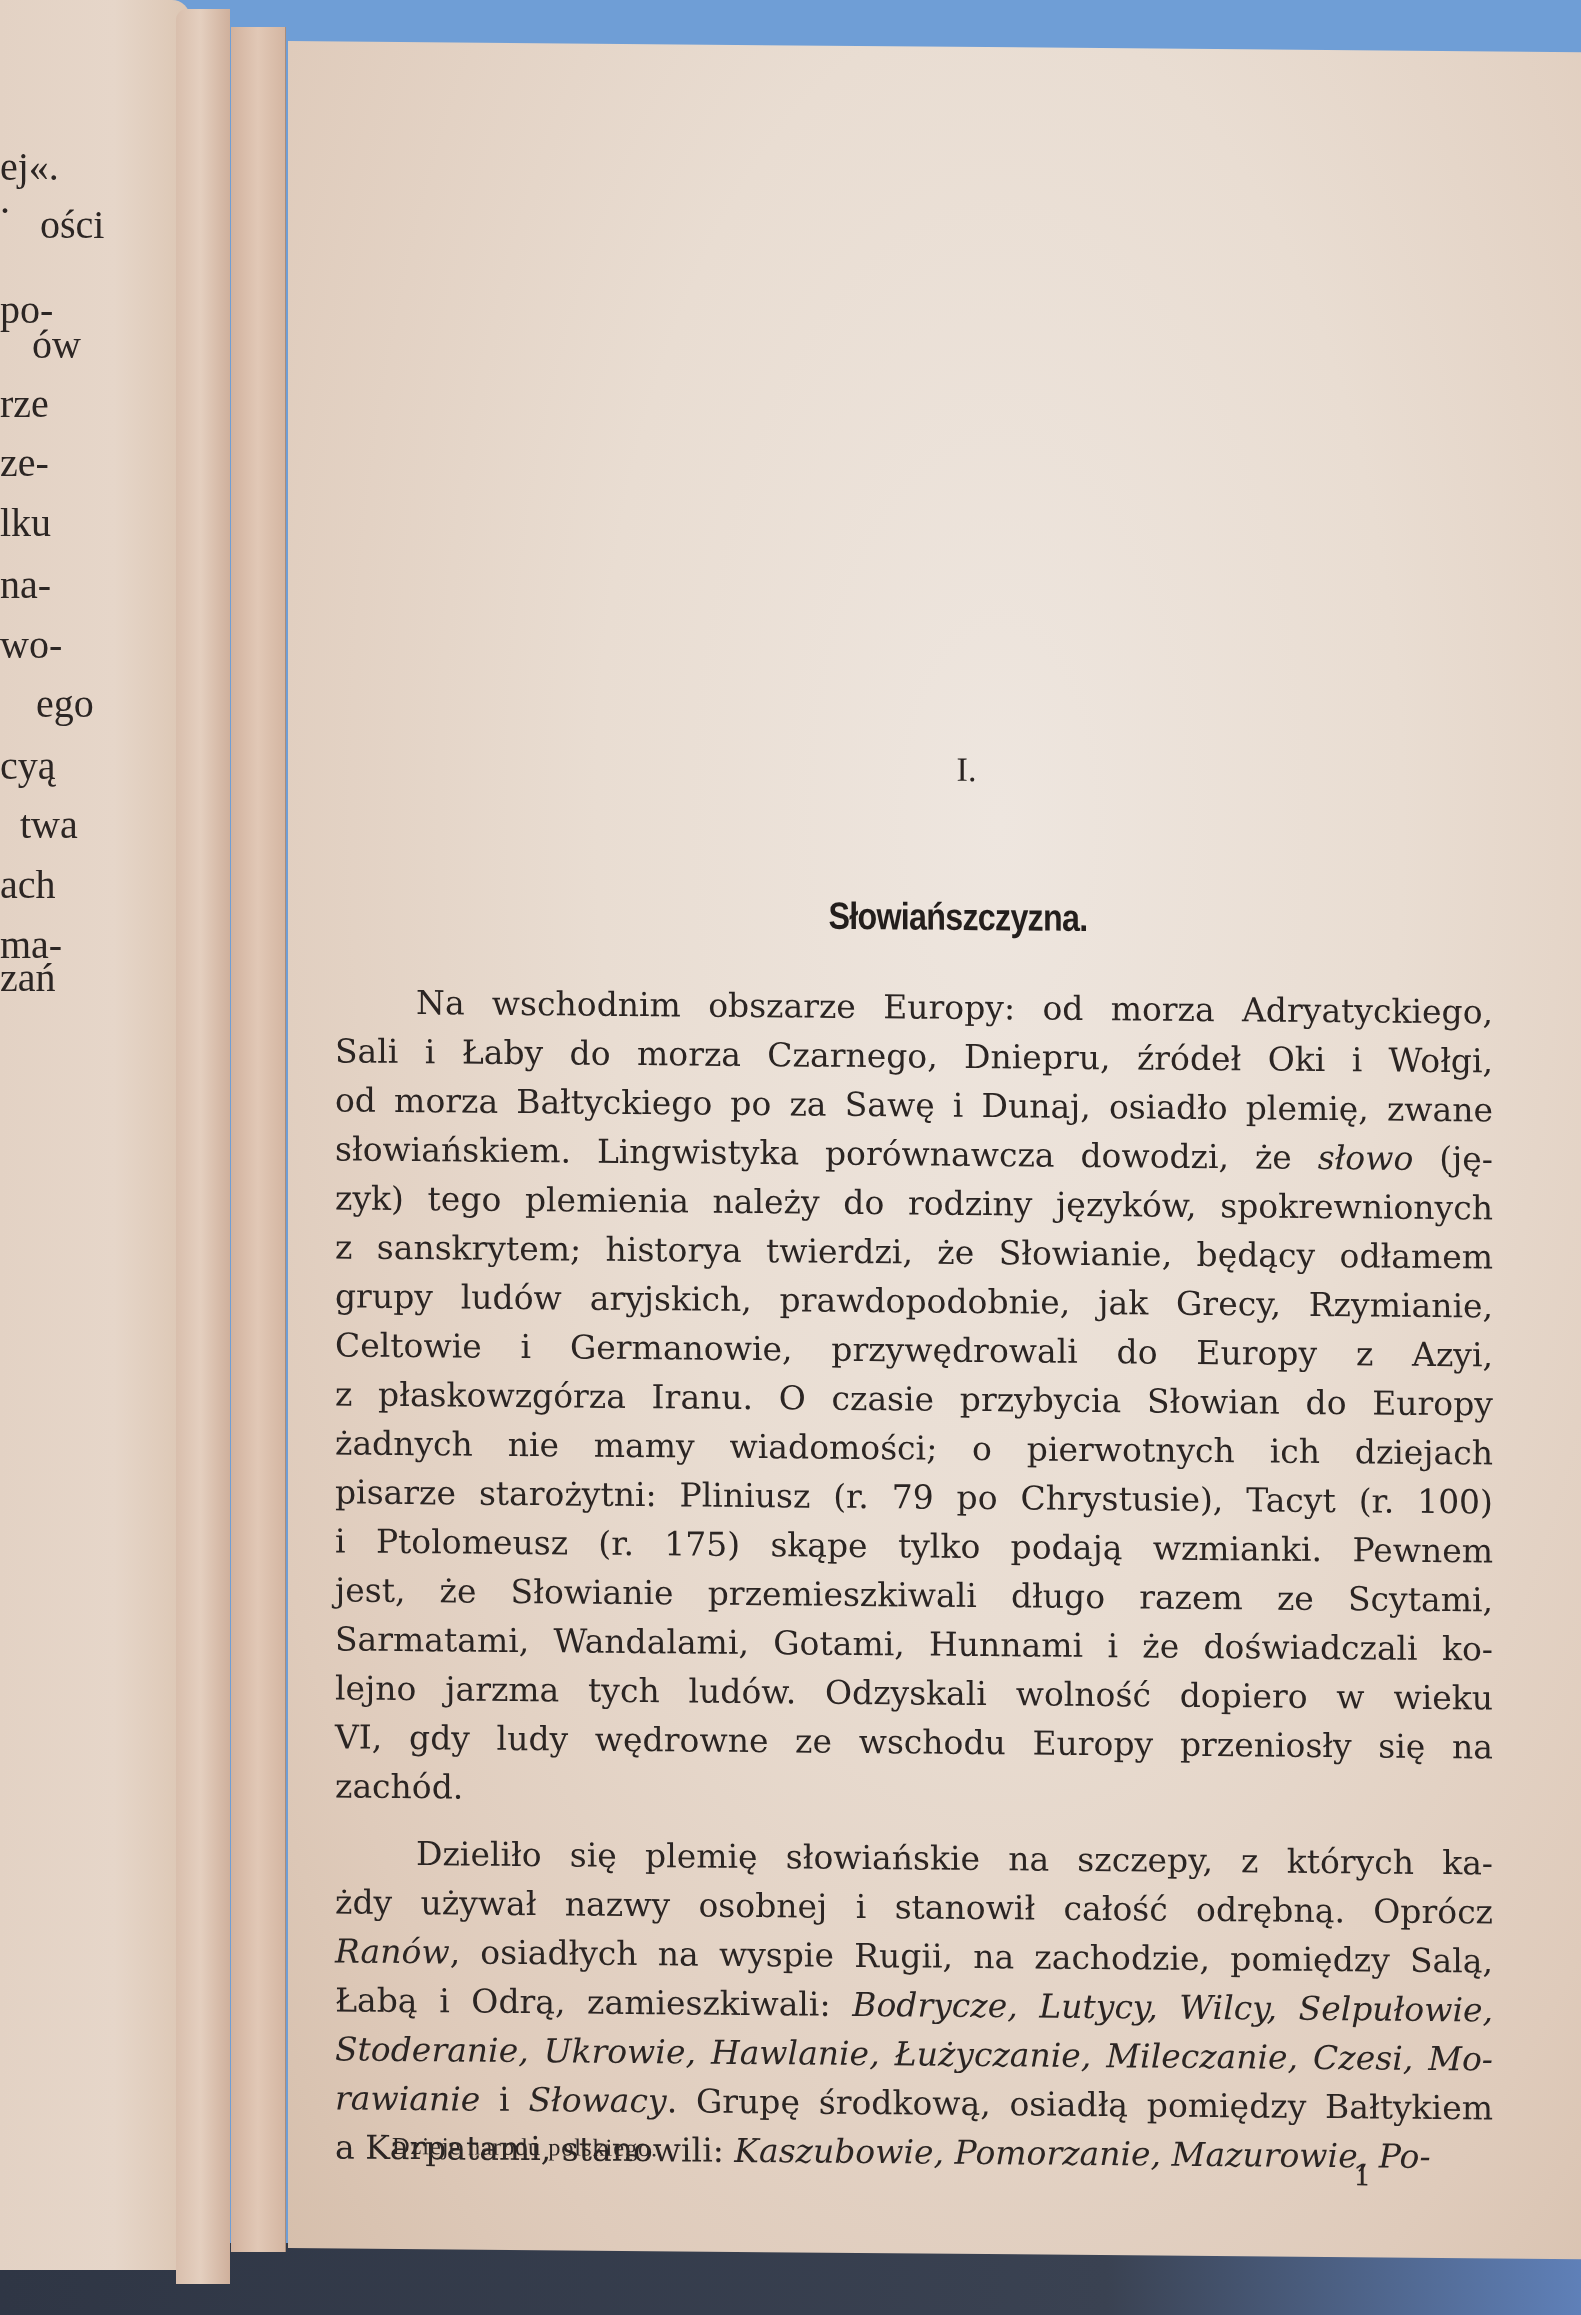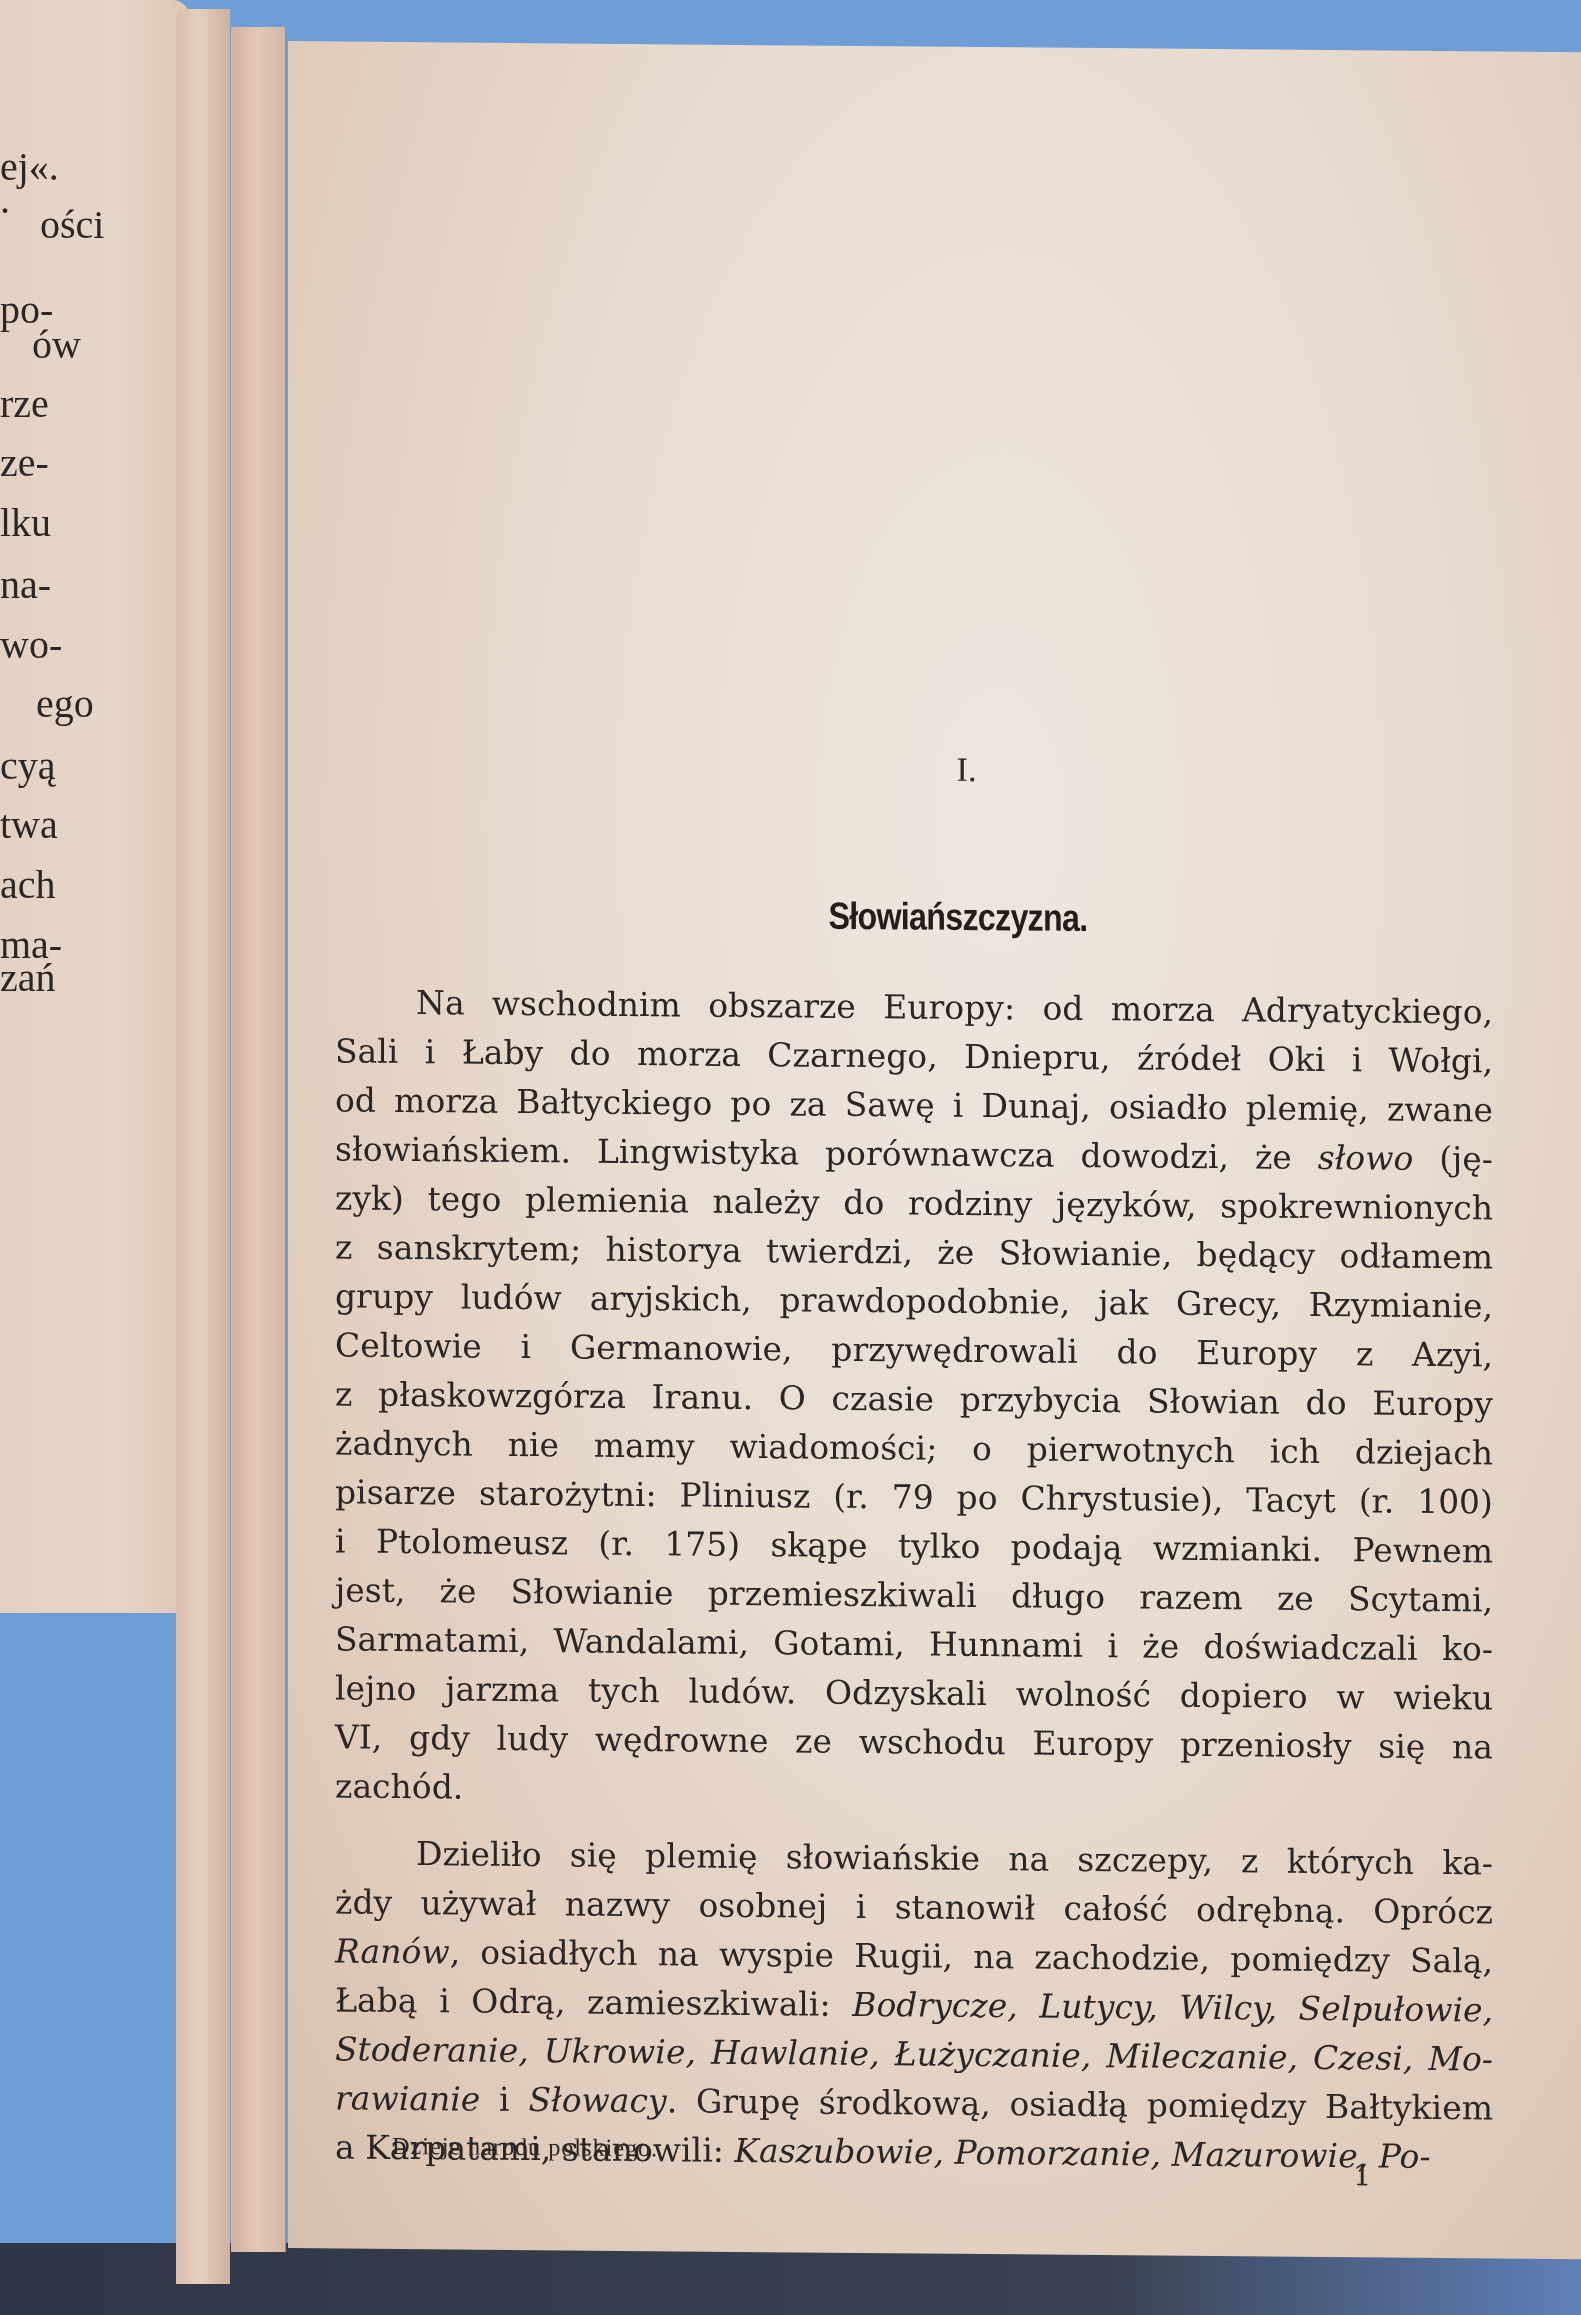--- a/index.html
+++ b/index.html
@@ -6,21 +6,21 @@
   body {
     width: 1581px; height: 2316px; overflow: hidden; position: relative;
     background: #6f9ed6;
     font-family: "DejaVu Serif", serif;
   }
   .bottom-bg {
     position: absolute; left: 0; right: 0; top: 2243px; bottom: 0;
     background: linear-gradient(90deg, #2f3645 0%, #3a4252 70%, #5f80b8 100%);
   }
   .left-page {
-    position: absolute; left: 0; top: 0; width: 190px; height: 1613px;
+    position: absolute; left: 0; top: 0; width: 190px; height: 2270px;
     background: linear-gradient(90deg, #e3d2c4 0%, #e6d6c9 60%, #dcc6b3 100%);
     border-top-right-radius: 18px;
   }
   .left-page .frag {
     position: absolute; left: 0; width: 72px; text-align: left;
     font-family: "Liberation Serif", serif; font-size: 40px; color: #2c2624;
     white-space: nowrap;
   }
   .fold1 {
     position: absolute; left: 176px; top: 9px; width: 54px; height: 2275px;
@@ -79,21 +79,21 @@
     <span class="frag" style="top: 201px; margin-left: 40px;">ości</span>
     <span class="frag" style="top: 261px; margin-top: 25px;">po-</span>
     <span class="frag" style="top: 321px; margin-left: 32px;">ów</span>
     <span class="frag" style="top: 380px;">rze</span>
     <span class="frag" style="top: 439px;">ze-</span>
     <span class="frag" style="top: 499px;">lku</span>
     <span class="frag" style="top: 561px;">na-</span>
     <span class="frag" style="top: 621px;">wo-</span>
     <span class="frag" style="top: 680px; padding-left: 36px;">ego</span>
     <span class="frag" style="top: 742px;">cyą</span>
-    <span class="frag" style="top: 801px;">twa</span>
+    <span class="frag" style="top: 801px; padding-left: 20px;">twa</span>
     <span class="frag" style="top: 861px;">ach</span>
     <span class="frag" style="top: 921px;">ma-</span>
     <span class="frag" style="top: 954px;">zań</span>
   </div>
 <div class="fold1"></div>
 <div class="fold2"></div>
 
 <div class="main-page">
   <div class="chapter-num">I.</div>
   <div class="chapter-title">Słowiańszczyzna.</div>

